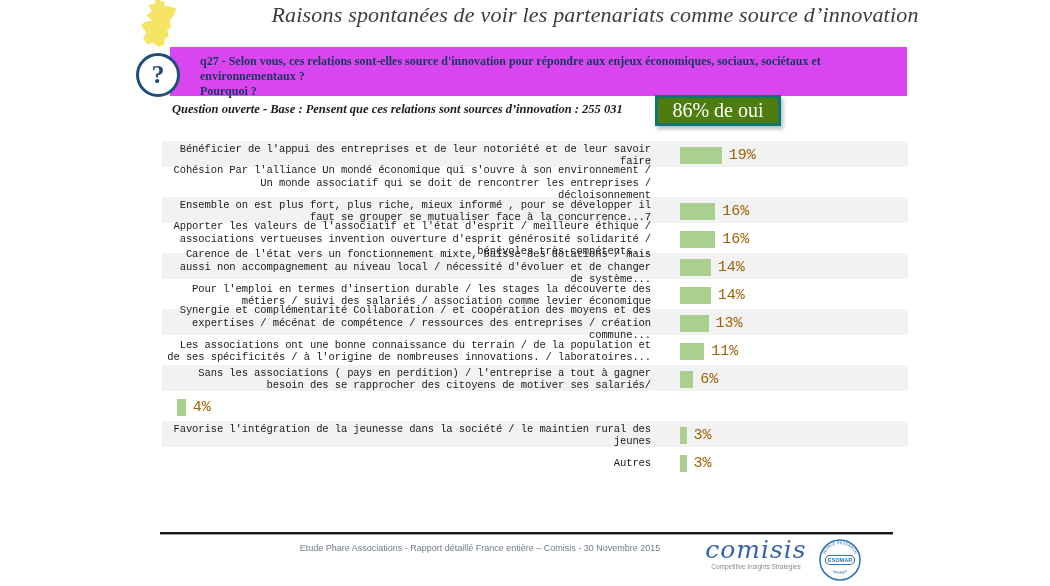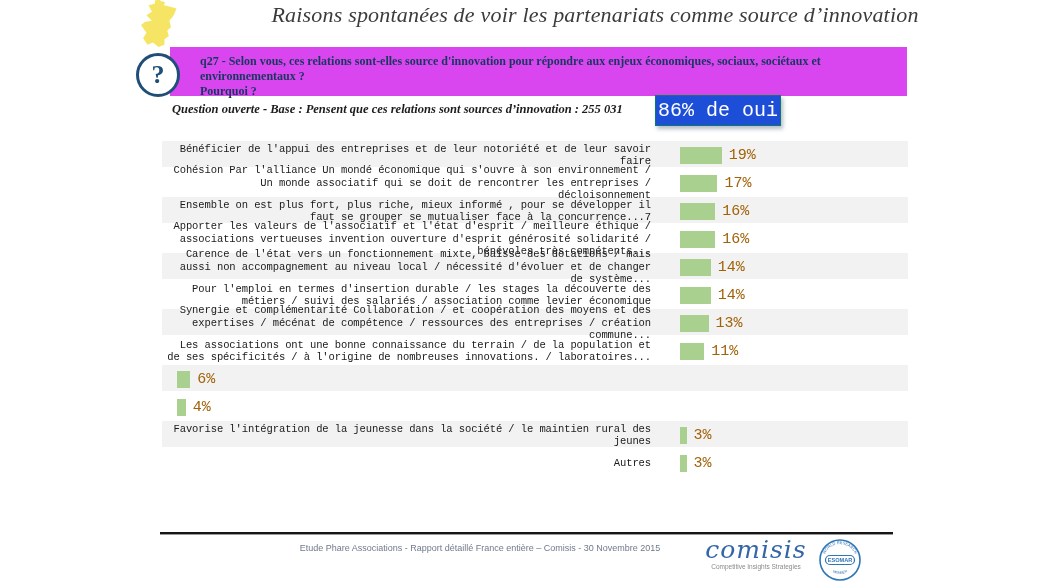--- a/index.html
+++ b/index.html
@@ -17,23 +17,23 @@
   .qbox{position:absolute;left:170px;top:47px;width:737px;height:49px;background:#d946ef;
         box-sizing:border-box;padding:7px 12px 0 30px;}
   .qbox .qline{font-size:12px;font-weight:bold;color:#17375e;line-height:15px;}
   .qcircle{position:absolute;left:136px;top:53px;width:38px;height:38px;border-radius:50%;
            border:3px solid #1f4e79;background:#fff;display:flex;align-items:center;
            justify-content:center;font-weight:bold;font-size:26px;color:#1f4e79;z-index:2;}
 
   .base-note{position:absolute;left:172px;top:102px;font-style:italic;font-size:12.5px;
              color:#1c1c1c;font-weight:700;}
 
-  .badge{position:absolute;left:655px;top:95px;width:126px;height:31px;background:#1d4ed8;
-         border:1px solid #0f766e;box-sizing:border-box;display:flex;align-items:center;
-         justify-content:center;color:#fff;font-family:Liberation Mono, monospace;
+  .badge{position:absolute;left:655px;top:95px;width:126px;height:31px;background:#4d7c0f;
+         border:3px solid #0f766e;box-sizing:border-box;display:flex;align-items:center;
+         justify-content:center;color:#fff;font-family:Liberation Serif, serif;
          font-size:20px;box-shadow:2px 3px 4px rgba(90,110,130,.45);}
 
   
   .rows{position:absolute;left:162px;top:141px;width:746px;}
   .row{height:28px;display:flex;align-items:center;font-family:Liberation Mono, monospace;}
   .row:nth-child(odd){background:#f2f2f2;box-shadow:inset 0 -2px 0 #fff;}
   .row-label{width:503px;box-sizing:border-box;text-align:right;padding-right:14px;
              font-size:10.5px;line-height:12.5px;color:#1a1a1a;letter-spacing:-0.1px;}
   .bar-area{flex:1;display:flex;align-items:center;margin-left:15px;}
   .bar{height:17px;background:#a9d08e;}
@@ -77,24 +77,20 @@
   <div class="rows">
     <div class="row">
       <div class="row-label">Bénéficier de l'appui des entreprises et de leur notoriété et de leur savoir faire</div>
       <div class="bar-area">
           <div class="bar" style="width: 41.8px; background: rgb(169, 208, 142);"></div>
           <div class="pct">19%</div>
         </div>
     </div>
     <div class="row">
       <div class="row-label">Cohésion Par l'alliance Un mondé économique qui s'ouvre à son environnement / Un monde associatif qui se doit de rencontrer les entreprises / décloisonnement</div>
-      <div class="bar-area">
-          <div class="bar" style="width: 37.4px; background: rgb(169, 208, 142);"></div>
-          <div class="pct">17%</div>
-        </div>
     </div>
     <div class="row">
       <div class="row-label">Ensemble on est plus fort, plus riche, mieux informé , pour se développer il faut se grouper se mutualiser face à la concurrence...7</div>
       <div class="bar-area">
           <div class="bar" style="width: 35.2px; background: rgb(169, 208, 142);"></div>
           <div class="pct">16%</div>
         </div>
     </div>
     <div class="row">
       <div class="row-label">Apporter les valeurs de l'associatif et l'état d'esprit / meilleure éthique / associations vertueuses invention ouverture d'esprit générosité solidarité / bénévoles très compétents...</div>
@@ -125,20 +121,21 @@
         </div>
     </div>
     <div class="row">
       <div class="row-label">Les associations ont une bonne connaissance du terrain / de la population et de ses spécificités / à l'origine de nombreuses innovations. / laboratoires...</div>
       <div class="bar-area">
           <div class="bar" style="width: 24.2px; background: rgb(169, 208, 142);"></div>
           <div class="pct">11%</div>
         </div>
     </div>
     <div class="row">
+      <div class="row-label">Sans les associations ( pays en perdition) / l'entreprise a tout à gagner besoin des se rapprocher des citoyens de motiver ses salariés/</div>
       <div class="bar-area">
           <div class="bar" style="width: 13.2px; background: rgb(169, 208, 142);"></div>
           <div class="pct">6%</div>
         </div>
     </div>
     <div class="row">
       <div class="bar-area">
           <div class="bar" style="width: 8.8px; background: rgb(169, 208, 142);"></div>
           <div class="pct">4%</div>
         </div>

